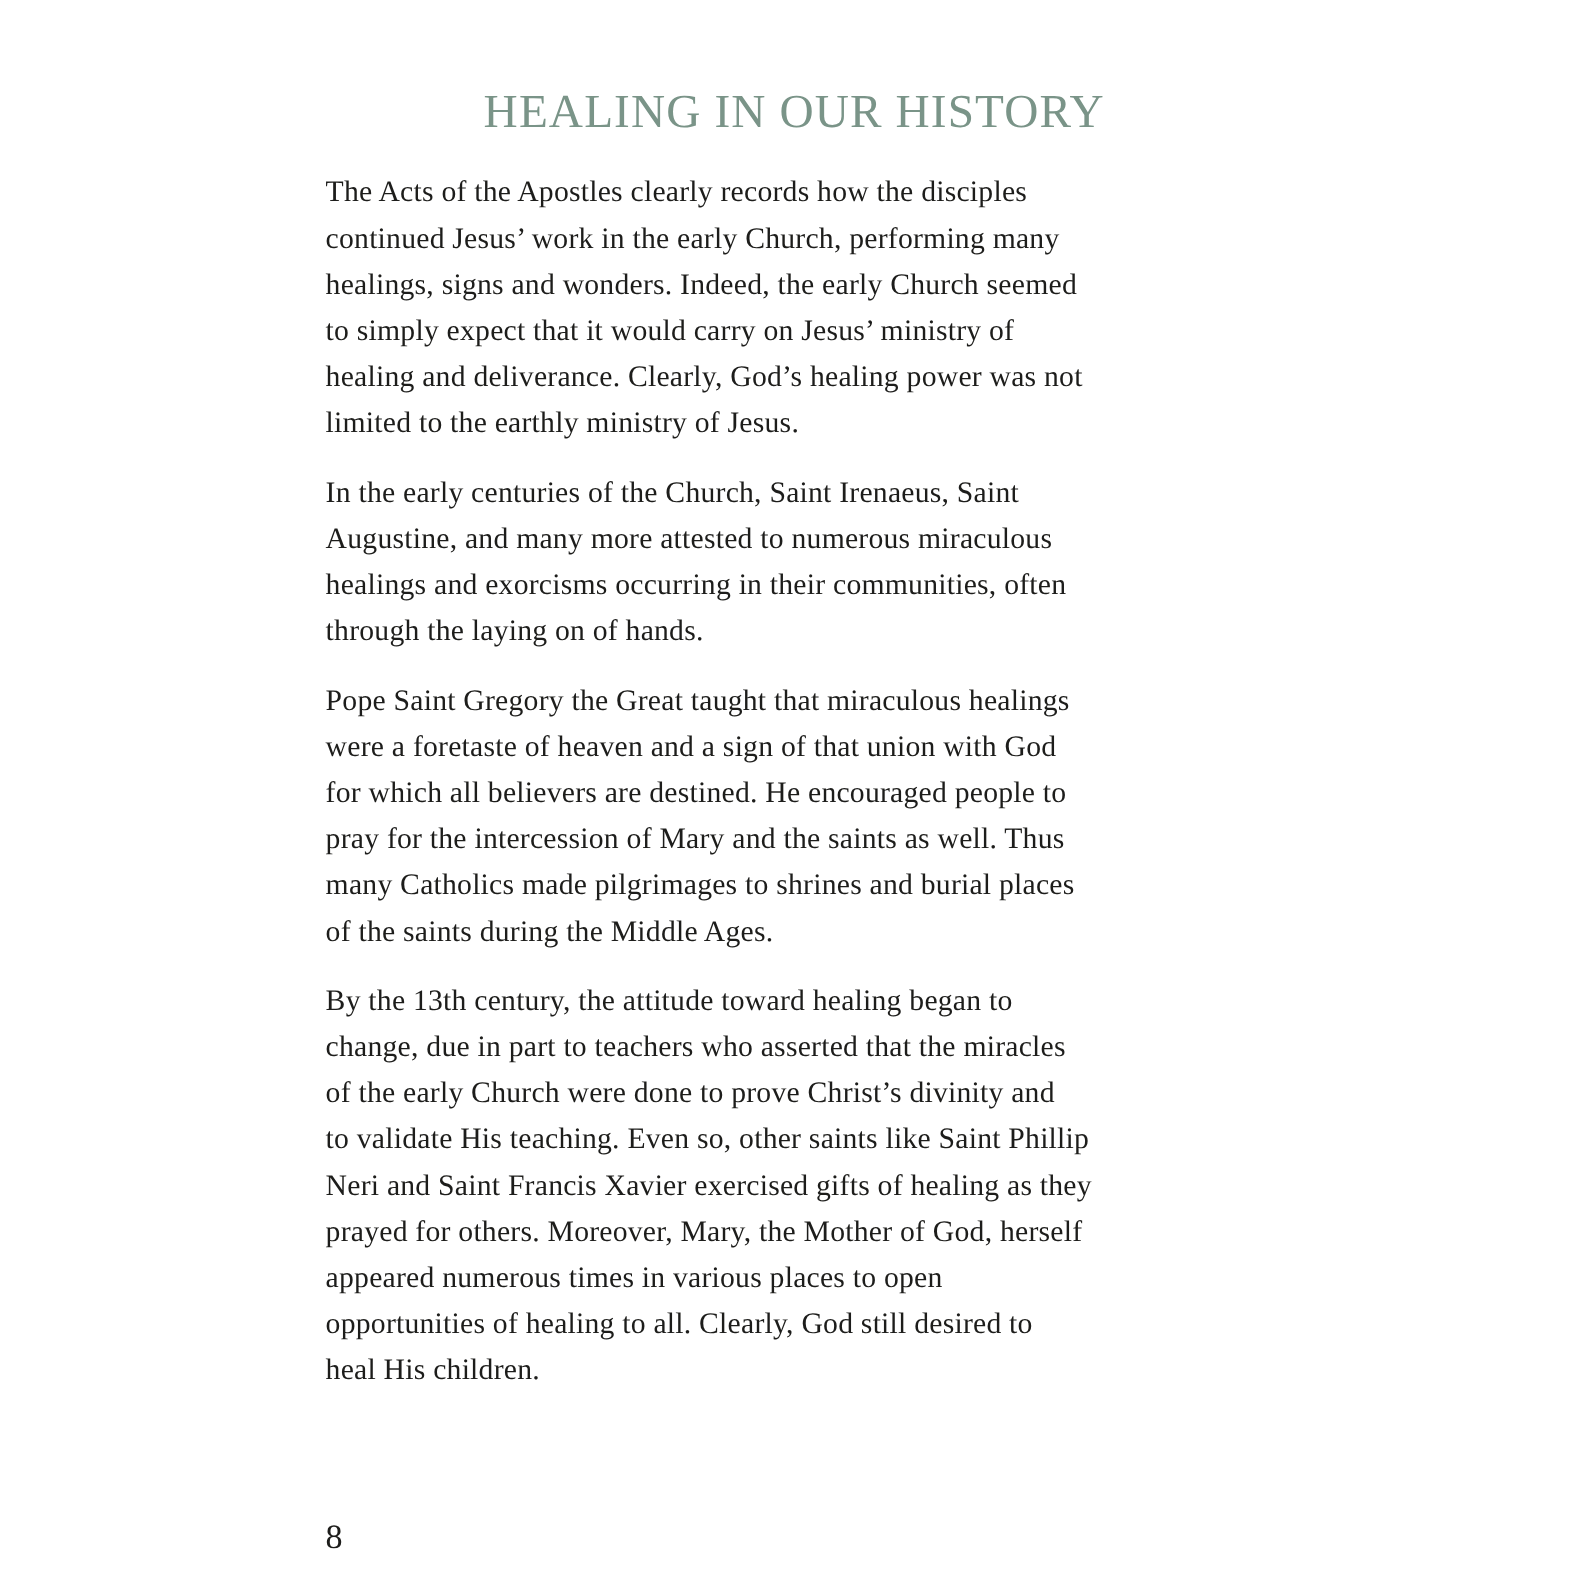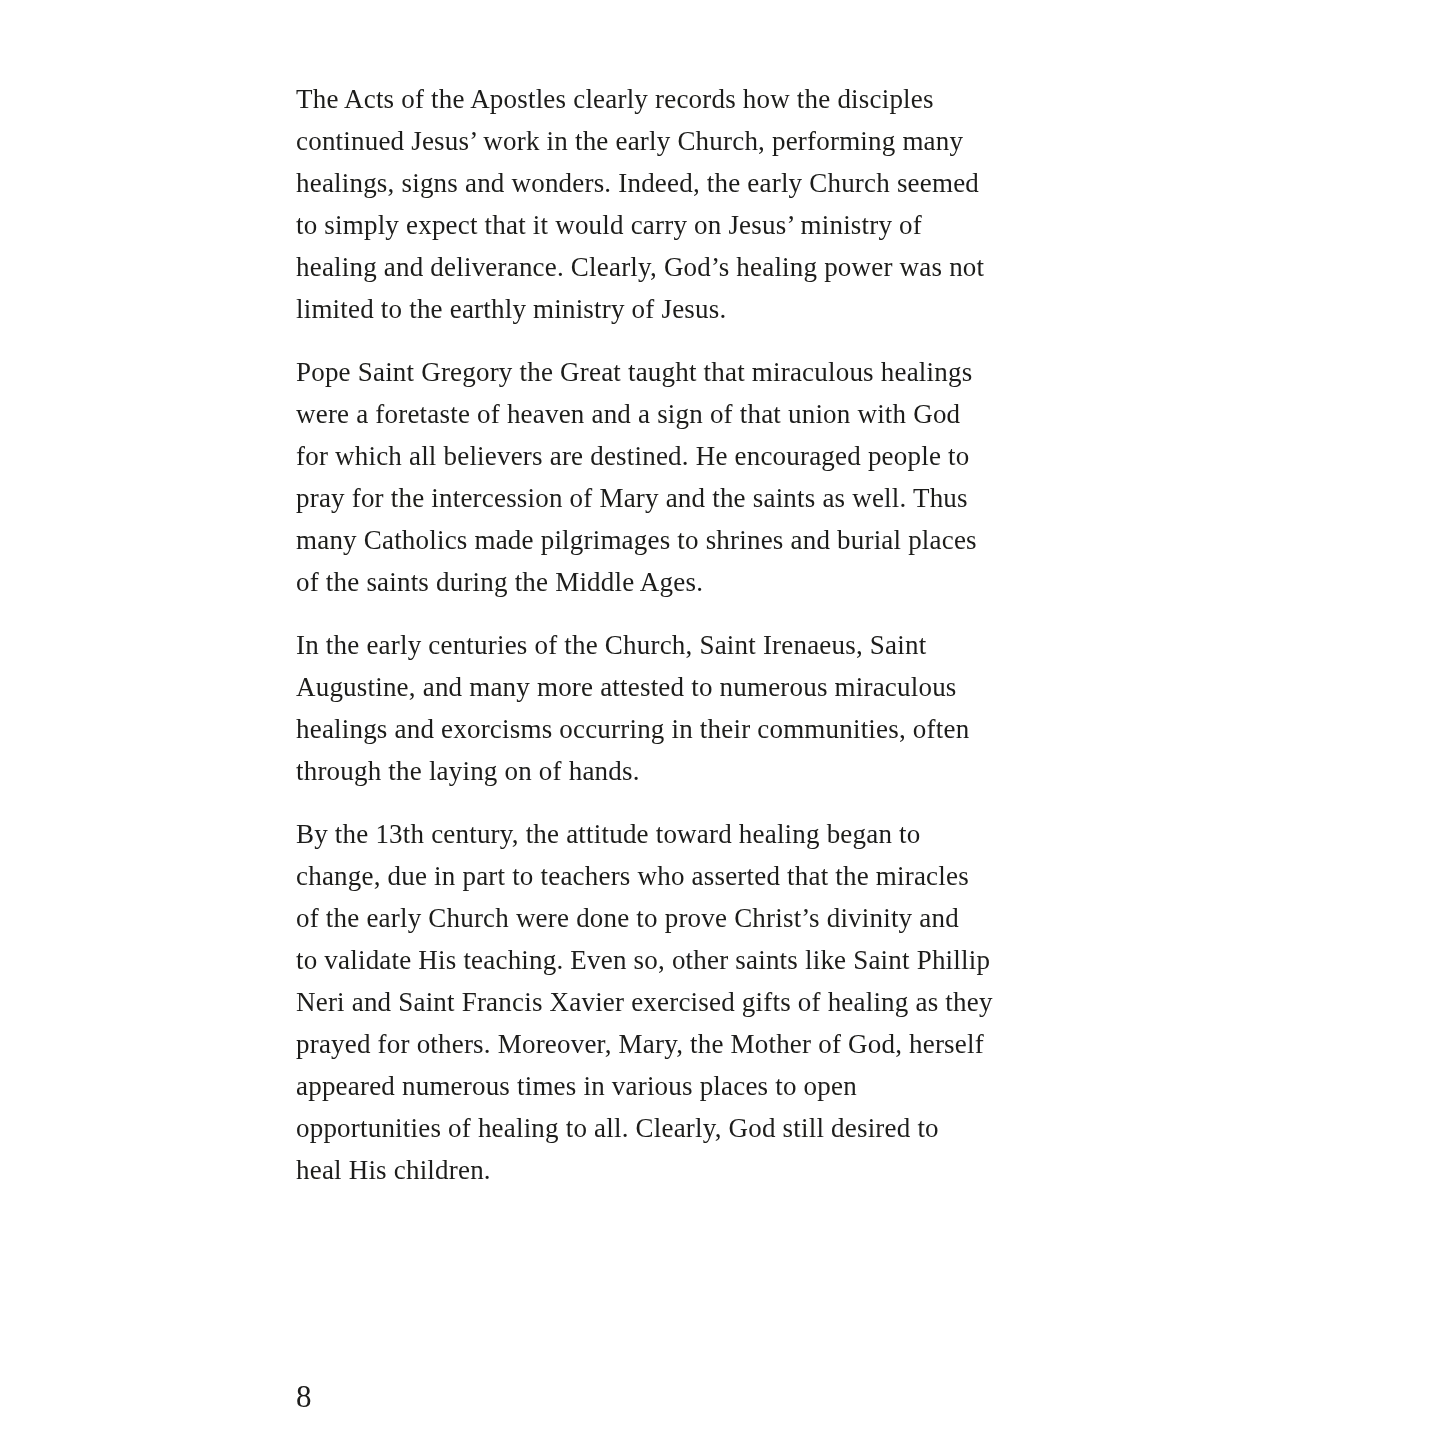--- a/index.html
+++ b/index.html
@@ -56,36 +56,37 @@
     font-size: 31px;
     line-height: 42px;
     color: #1d1d1b;
   }
 </style>
 </head>
 <body>
 
 <div class="page">
   <div class="content">
+    <h1 class="chapter-title">HEALING IN OUR HISTORY</h1>
     <p class="body-paragraph">The Acts of the Apostles clearly records how the disciples
 continued Jesus’ work in the early Church, performing many
 healings, signs and wonders. Indeed, the early Church seemed
 to simply expect that it would carry on Jesus’ ministry of
 healing and deliverance. Clearly, God’s healing power was not
 limited to the earthly ministry of Jesus.</p>
+    <p class="body-paragraph">In the early centuries of the Church, Saint Irenaeus, Saint
+Augustine, and many more attested to numerous miraculous
+healings and exorcisms occurring in their communities, often
+through the laying on of hands.</p>
     <p class="body-paragraph">Pope Saint Gregory the Great taught that miraculous healings
 were a foretaste of heaven and a sign of that union with God
 for which all believers are destined. He encouraged people to
 pray for the intercession of Mary and the saints as well. Thus
 many Catholics made pilgrimages to shrines and burial places
 of the saints during the Middle Ages.</p>
-    <p class="body-paragraph">In the early centuries of the Church, Saint Irenaeus, Saint
-Augustine, and many more attested to numerous miraculous
-healings and exorcisms occurring in their communities, often
-through the laying on of hands.</p>
     <p class="body-paragraph">By the 13th century, the attitude toward healing began to
 change, due in part to teachers who asserted that the miracles
 of the early Church were done to prove Christ’s divinity and
 to validate His teaching. Even so, other saints like Saint Phillip
 Neri and Saint Francis Xavier exercised gifts of healing as they
 prayed for others. Moreover, Mary, the Mother of God, herself
 appeared numerous times in various places to open
 opportunities of healing to all. Clearly, God still desired to
 heal His children.</p>
   </div>

